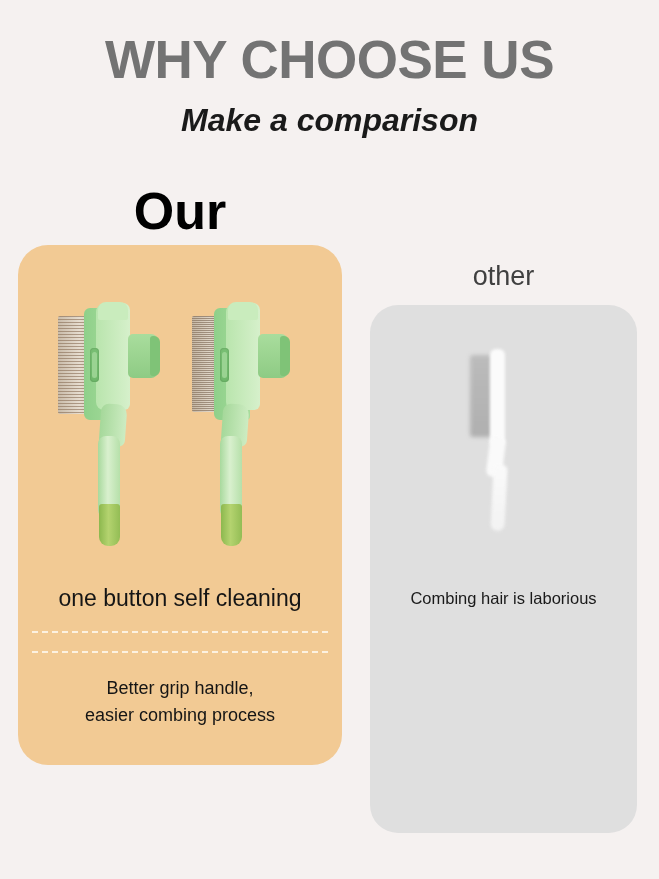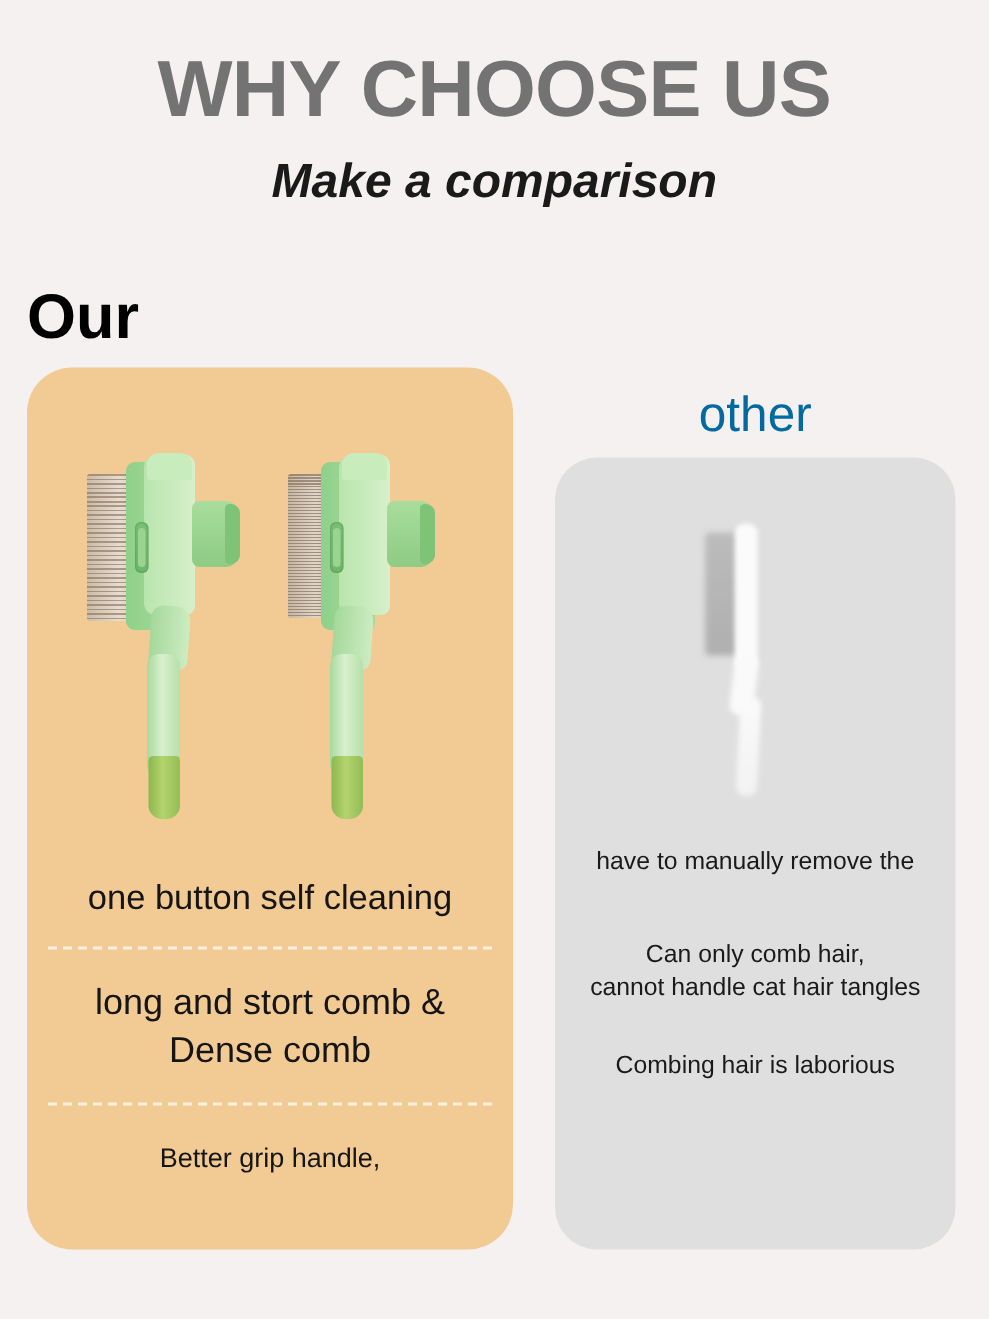--- a/index.html
+++ b/index.html
@@ -49,45 +49,45 @@
     white-space: nowrap;
     font-style: italic;
   }
 
   
   .label-our {
     position: absolute;
     left: 18px;
     top: 183px;
     width: 324px;
-    text-align: left;
-    font-size: 42px;
+    text-align: center;
+    font-size: 52px;
     line-height: 56px;
     font-weight: 700;
     color: #000000;
   }
   .label-other {
     position: absolute;
     left: 370px;
     top: 259px;
     width: 267px;
     text-align: center;
-    font-size: 33px;
+    font-size: 27px;
     line-height: 34px;
     font-weight: 500;
-    color: #0369a1;
+    color: #404040;
   }
 
   
   .card-our {
     position: absolute;
     left: 18px;
     top: 245px;
     width: 324px;
-    height: 588px;
+    height: 520px;
     background: #f2ca94;
     border-radius: 30px;
   }
   .card-other {
     position: absolute;
     left: 370px;
     top: 305px;
     width: 267px;
     height: 528px;
     background: #dfdfdf;
@@ -387,49 +387,41 @@
         <div class="handle-grip"></div>
       </div>
 
     </div>
 
     <div class="features-our">
       <div class="feat feat-1">one button self cleaning</div>
 
       <div class="divider"></div>
 
-      <div class="feat feat-2">
-        <div>long and stort comb &amp;</div>
-        <div>Dense comb</div>
-      </div>
 
       <div class="divider"></div>
 
       <div class="feat feat-3">
         <div>Better grip handle,</div>
+        <div>easier combing process</div>
       </div>
     </div>
 
   </div>
 
   <div class="card-other">
 
     <div class="other-comb">
       <div class="other-bristles"></div>
       <div class="other-head"></div>
       <div class="other-neck"></div>
       <div class="other-handle"></div>
     </div>
 
     <div class="features-other">
       <div class="dfeat dfeat-1">
-        <div>have to manually remove the</div>
-      </div>
-      <div class="dfeat dfeat-2">
-        <div>Can only comb hair,</div>
-        <div>cannot handle cat hair tangles</div>
       </div>
       <div class="dfeat dfeat-3">Combing hair is laborious</div>
     </div>
 
   </div>
 
 </div>
 
 </body></html>

